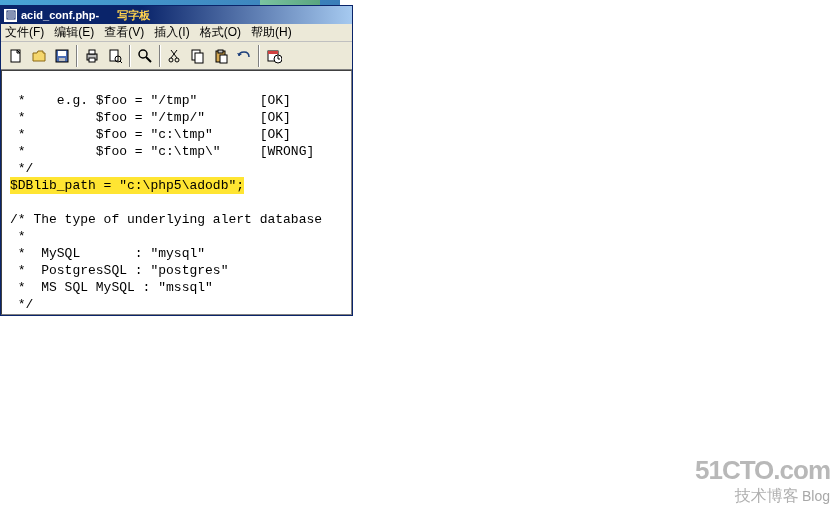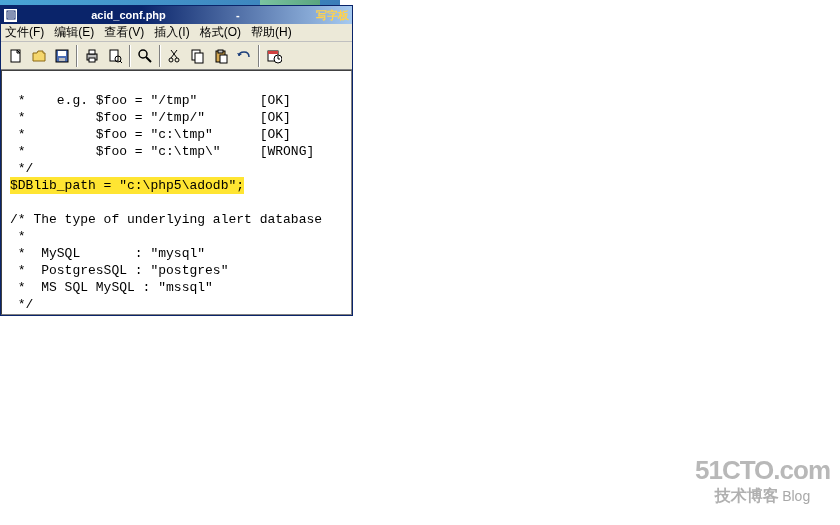--- a/index.html
+++ b/index.html
@@ -22,33 +22,32 @@
 }
 .titlebar {
   background: linear-gradient(to right, #0a246a 0%, #0a246a 40%, #a6caf0 100%);
   color: #fff;
   height: 18px;
   display: flex;
   align-items: center;
   padding: 0 3px;
   font-size: 11px;
   font-weight: bold;
-  justify-content: space-between;
 }
 .titlebar .icon {
   width: 13px; height: 13px;
   background: #fff;
   margin-right: 4px;
   display: inline-flex;
   align-items: center;
   justify-content: center;
   font-size: 9px;
   color: #0a246a;
 }
-.titlebar .appname { color: #ffd24d; margin-left: 6px; }
+.titlebar .appname { color: #ffd24d; margin-left: 18px; }
 .menubar {
   display: flex;
   background: #ece9d8;
   height: 18px;
   align-items: center;
   padding: 4px 4px;
   gap: 10px;
   font-size: 12px;
   border-bottom: 1px solid #c0c0c0;
 }
@@ -92,27 +91,27 @@
   white-space: pre;
 }
 .hl {
   background: #ffe532;
   display: inline-block;
 }
 .watermark {
   position: absolute;
   right: 10px;
   bottom: 18px;
-  text-align: center;
+  text-align: right;
   color: #999;
   font-family: Arial, sans-serif;
   margin-top: 17px;
 }
 .watermark .wm1 { font-size: 26px; font-weight: bold; letter-spacing: -1px; color: #b8b8b8;}
-.watermark .wm2 { font-size: 16px; font-weight: bold; color: #b0b0b0; }
+.watermark .wm2 { font-size: 16px; font-weight: normal; color: #b0b0b0; }
 .watermark .wm3 { font-size: 14px; color: #a8a8a8; }
 .top-frag {
   position: absolute;
   left: 0; top: 0; width: 340px; height: 6px;
   background: linear-gradient(to right,#4aa5d6,#3a7db8);
 }
 .top-frag::after{
   content:"";
   position:absolute;
   left:260px; top:0; width:60px; height:5px;

